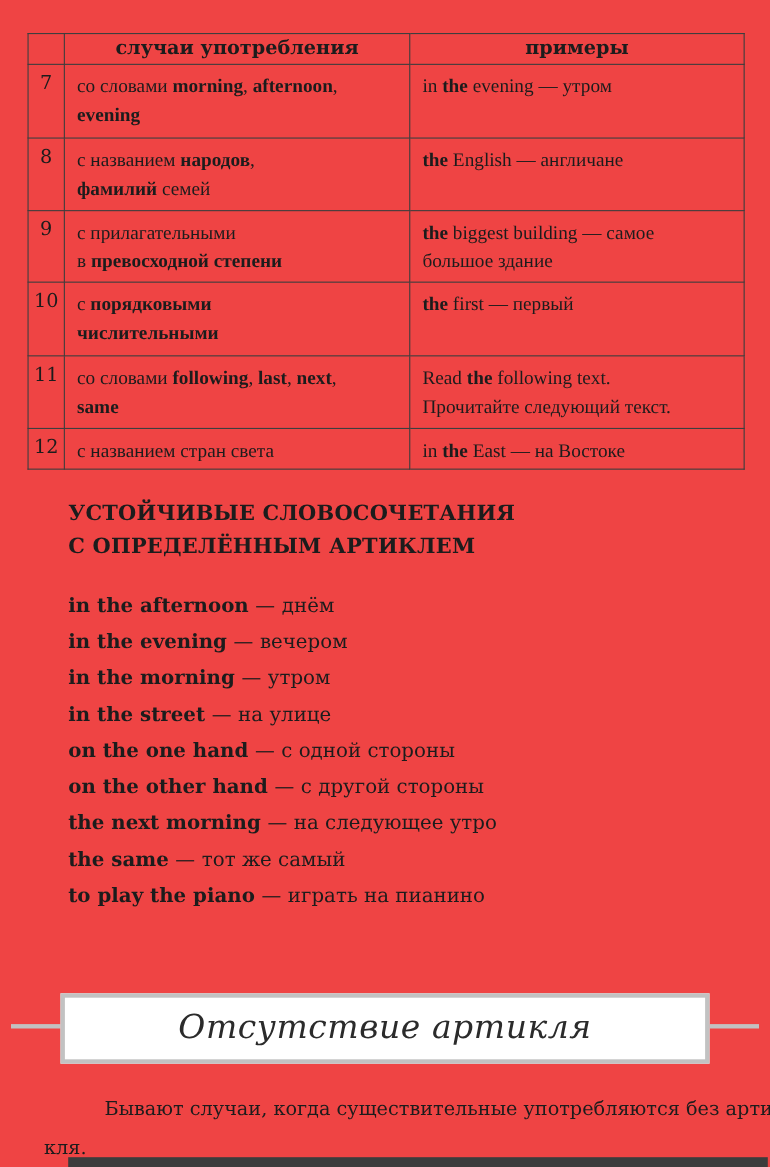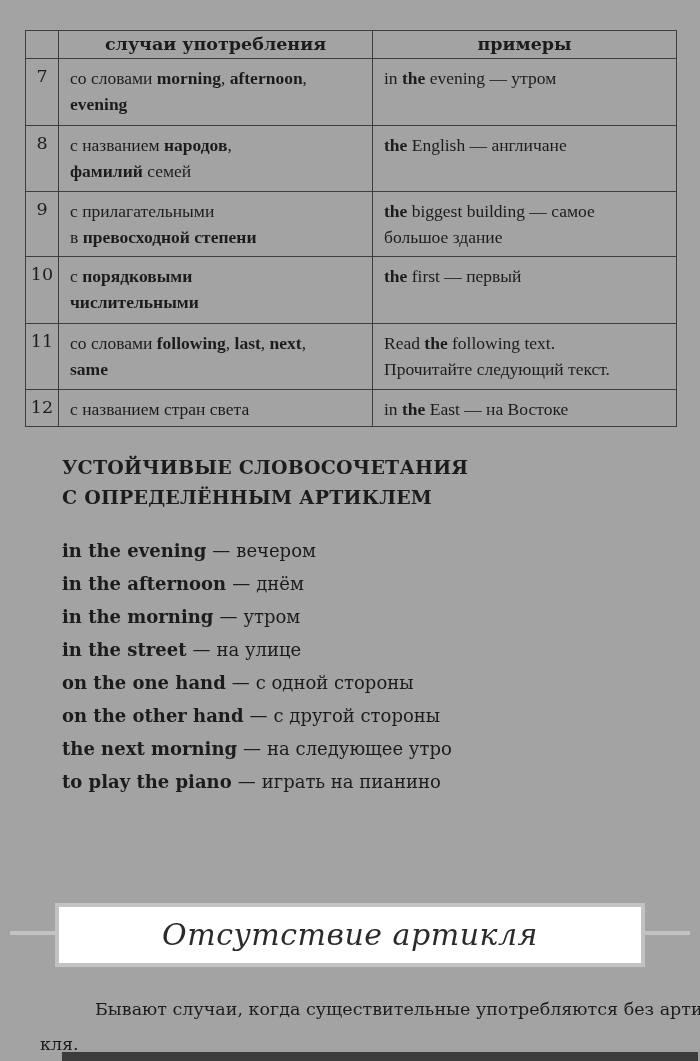--- a/index.html
+++ b/index.html
@@ -1,20 +1,20 @@
 <!DOCTYPE html>
 <html><head>
 <meta charset="utf-8">
 <style>
   html, body { margin: 0; padding: 0; background: #ffffff; }
   .page {
     position: relative;
     width: 700px;
     height: 1061px;
-    background: #a3a3a3;
+    background: #ef4444;
     overflow: hidden;
     font-family: "DejaVu Serif", serif;
     color: #1c1c1c;
   }
   .b { font-weight: bold; }
 
   
   table.usage {
     position: absolute;
     left: 25px;
@@ -183,27 +183,28 @@
       </tr>
     </tbody>
   </table>
 
   <div class="sp-heading">
     <div>УСТОЙЧИВЫЕ СЛОВОСОЧЕТАНИЯ</div>
     <div>С ОПРЕДЕЛЁННЫМ АРТИКЛЕМ</div>
   </div>
 
   <div class="phrases">
+    <div class="phrase"><span class="b">in the afternoon</span><span class="sep">—</span><span>днём</span></div>
     <div class="phrase"><span class="b">in the evening</span><span class="sep">—</span><span>вечером</span></div>
-    <div class="phrase"><span class="b">in the afternoon</span><span class="sep">—</span><span>днём</span></div>
     <div class="phrase"><span class="b">in the morning</span><span class="sep">—</span><span>утром</span></div>
     <div class="phrase"><span class="b">in the street</span><span class="sep">—</span><span>на улице</span></div>
     <div class="phrase"><span class="b">on the one hand</span><span class="sep">—</span><span>с одной стороны</span></div>
     <div class="phrase"><span class="b">on the other hand</span><span class="sep">—</span><span>с другой стороны</span></div>
     <div class="phrase"><span class="b">the next morning</span><span class="sep">—</span><span>на следующее утро</span></div>
+    <div class="phrase"><span class="b">the same</span><span class="sep">—</span><span>тот же самый</span></div>
     <div class="phrase"><span class="b">to play the piano</span><span class="sep">—</span><span>играть на пианино</span></div>
   </div>
 
   <div class="rule left"></div>
   <div class="section-box">
     <div class="title">Отсутствие артикля</div>
   </div>
   <div class="rule right"></div>
 
   <div class="body-par">Бывают случаи, когда существительные употребляются без арти-

